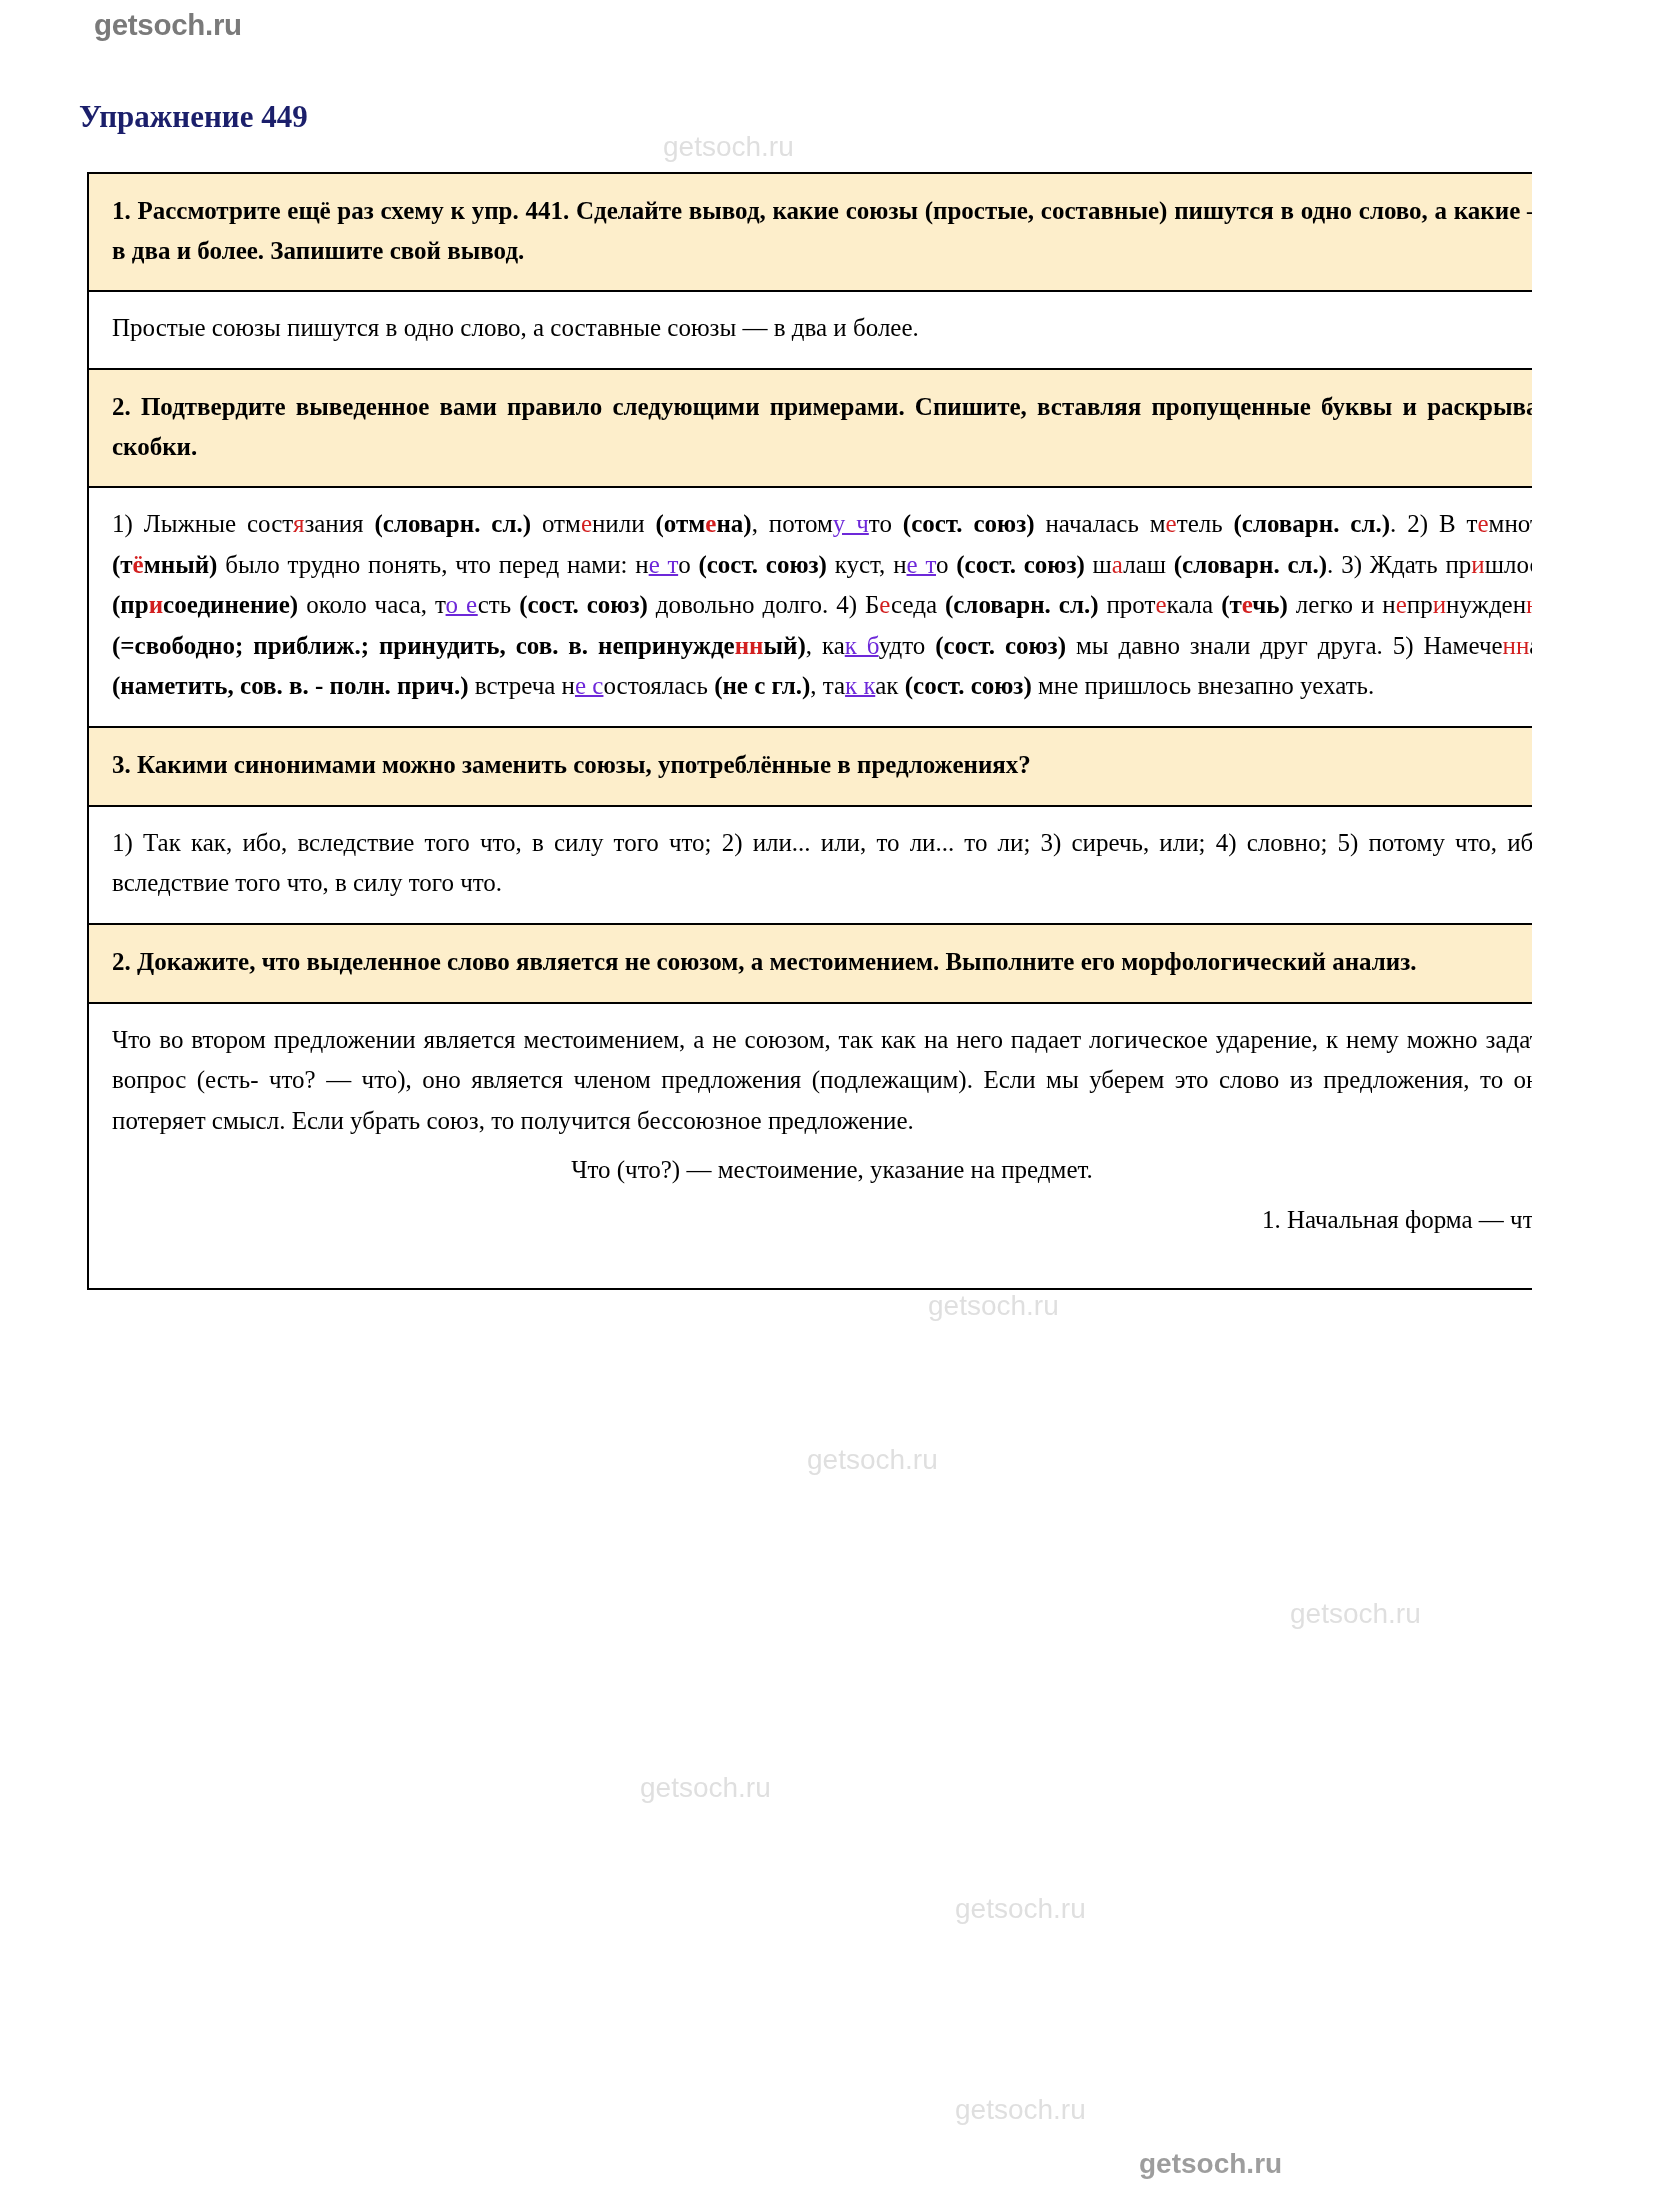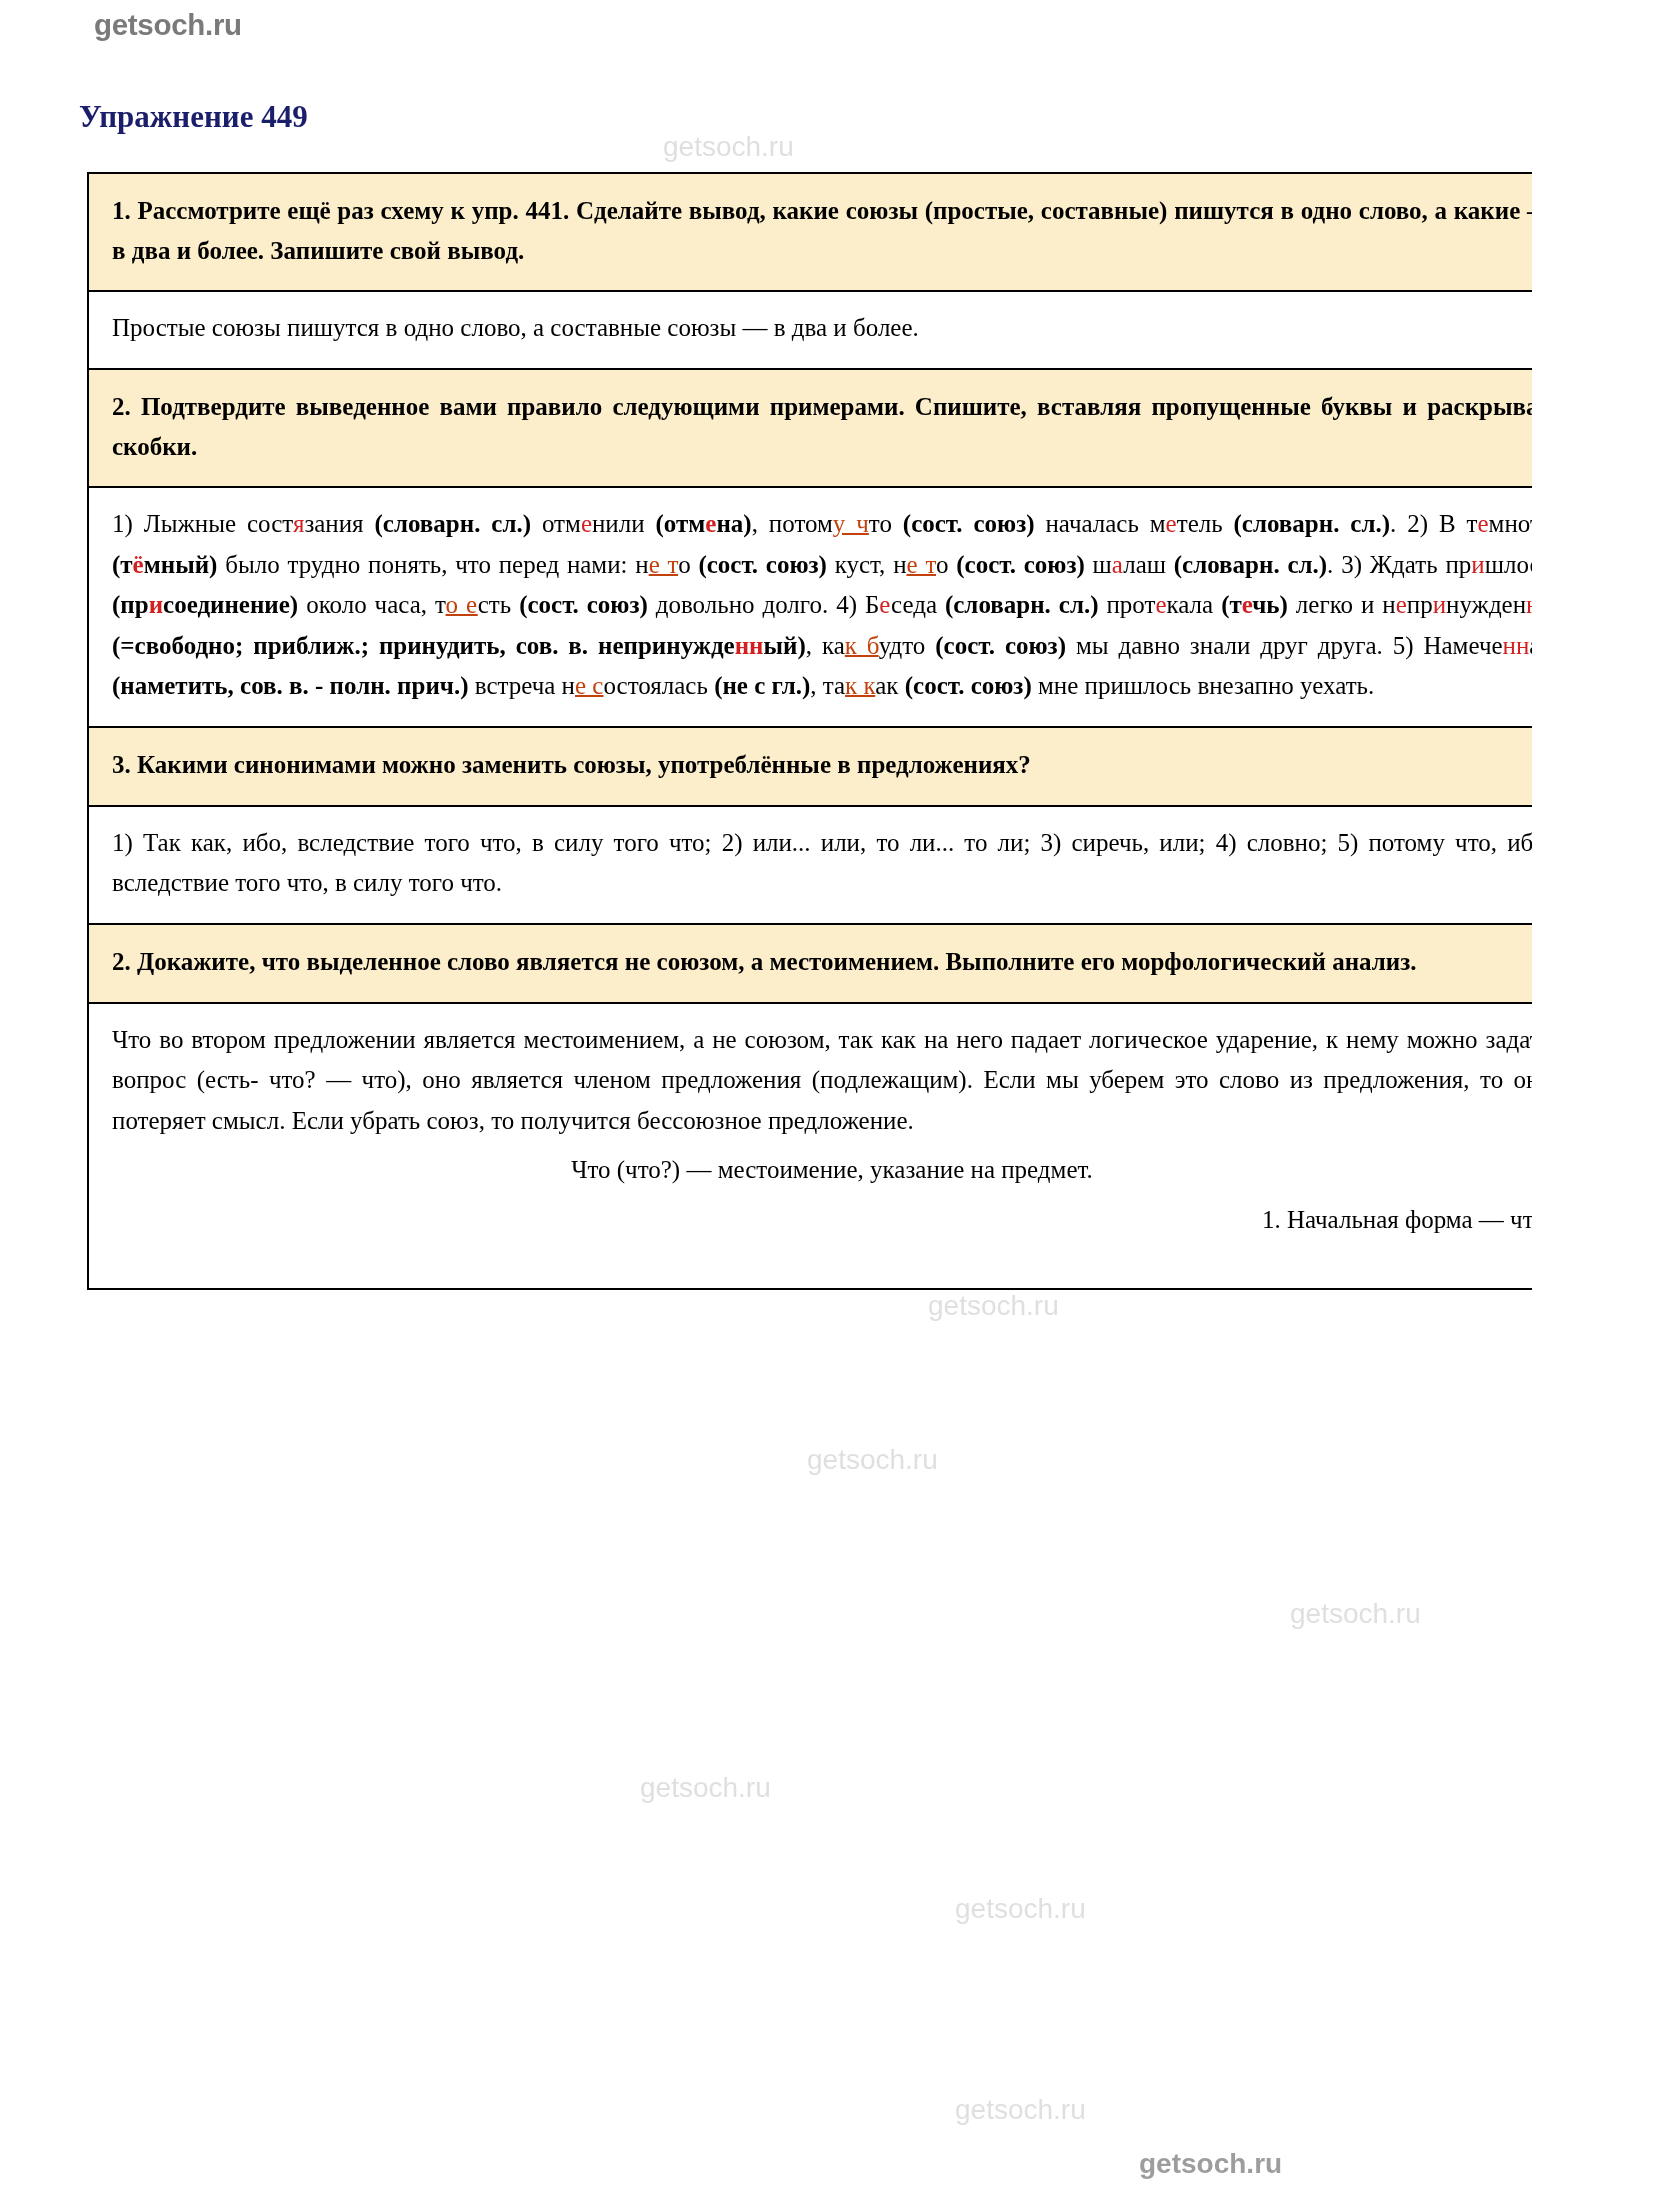--- a/index.html
+++ b/index.html
@@ -117,21 +117,21 @@
   b, .b { font-weight: 700; }
   .red {
     color: #d21f1f;
     font-weight: 700;
   }
   .redn {
     color: #d21f1f;
     font-weight: 400;
   }
   .rednu {
-    color: #c2410c;
+    color: #6d28d9;
     font-weight: 400;
     text-decoration: underline;
     text-underline-offset: 1.3px;
   }
 </style>
 </head>
 <body>
 
 <div class="page">
 

